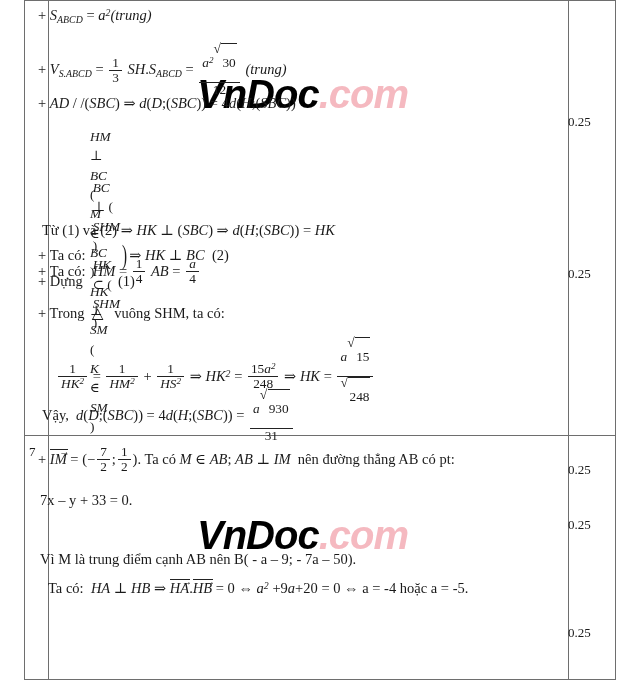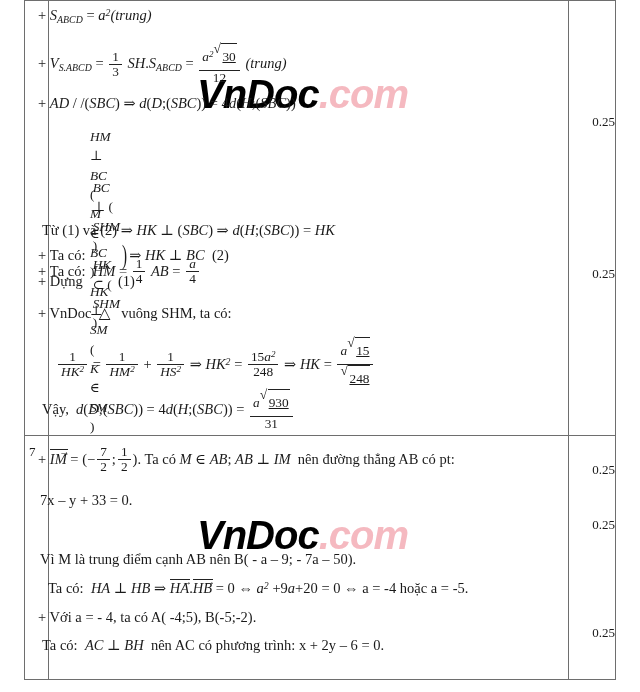--- a/index.html
+++ b/index.html
@@ -24,39 +24,39 @@
        border:1px solid #6e6e6e;box-sizing:border-box;z-index:1;background:transparent;}
   .col-num{position:absolute;left:0;top:0;width:24px;height:100%;
            border-right:1px solid #6e6e6e;box-sizing:border-box;}
   .col-score{position:absolute;right:0;top:0;width:47px;height:100%;
              border-left:1px solid #6e6e6e;box-sizing:border-box;}
   .rowsplit{position:absolute;left:0;right:0;top:434px;height:0;
             border-top:1px solid #6e6e6e;}
 
   .qnum{position:absolute;left:4px;font-size:13px;}
 
-  .score{position:absolute;width:47px;text-align:right;font-size:13px;}
+  .score{position:absolute;width:47px;text-align:left;font-size:13px;}
 
   
   .content{position:absolute;left:24px;top:0;width:545px;height:100%;z-index:2;}
   .line{position:absolute;left:14px;white-space:nowrap;font-size:14.5px;}
   .it{font-style:italic;}
   sub{font-size:.68em;font-style:italic;vertical-align:-0.28em;margin-top:19px;}
   sup{font-size:.68em;vertical-align:0.45em;font-style:italic;}
 
   
   .frac{display:inline-block;vertical-align:middle;text-align:center;
         font-size:.92em;line-height:1.06;margin:0 2px;position:relative;top:-1px;}
   .frac .num{display:block;padding:0 3px;border-bottom:1.1px solid #222;}
   .frac .den{display:block;padding:0 3px;}
 
   
   .rad{display:inline-block;position:relative;padding-left:8px;}
   .rad:before{content:"\221A";position:absolute;left:0;top:-0.06em;font-size:1.02em;}
-  .rad .bar{border-top:1.1px solid #222;display:inline-block;padding:6px 1px;text-decoration:underline;}
+  .rad .bar{border-top:1.1px solid #222;display:inline-block;padding:12px 1px;}
 
   
   .vec{position:relative;display:inline-block;font-style:italic;}
   .vec:after{content:"";position:absolute;left:0;right:-1px;top:-0.12em;border-top:1.1px solid #222;}
   .vec .arw{position:absolute;right:-3px;top:-0.46em;font-size:.72em;font-style:normal;}
 
   
   .stack{display:inline-block;vertical-align:middle;text-align:left;
          font-size:.92em;line-height:1.45;position:relative;top:-1px;}
   .stack span{display:block;white-space:nowrap;}
@@ -131,21 +131,21 @@
 
     <div class="line" style="top:258px">
       +&nbsp;<span>Ta có:</span>&nbsp;
       <span class="it">HM</span> =
       <span class="frac"><span class="num">1</span><span class="den">4</span></span>
       <span class="it">AB</span> =
       <span class="frac"><span class="num"><span class="it">a</span></span><span class="den">4</span></span>
     </div>
 
     <div class="line" style="top:304px">
-      <span>+ VnDoc</span>&nbsp;
+      <span>+ Trong</span>&nbsp;
       <span style="font-size:1.05em">△</span>&nbsp;&nbsp;
       <span>vuông SHM, ta có:</span>
     </div>
 
     <div class="line" style="top:338px;left:32px">
       <span class="frac"><span class="num">1</span><span class="den"><span class="it">HK</span><sup>2</sup></span></span>
       =
       <span class="frac"><span class="num">1</span><span class="den"><span class="it">HM</span><sup>2</sup></span></span>
       +
       <span class="frac"><span class="num">1</span><span class="den"><span class="it">HS</span><sup>2</sup></span></span>
@@ -172,22 +172,17 @@
 
 
     <div class="line" style="top:551px;left:16px">Vì M là trung điểm cạnh AB nên B( - a – 9; - 7a – 50).</div>
 
     <div class="line" style="top:580px;left:24px">
       <span>Ta có:</span>&nbsp;
       <span class="it">HA</span> ⊥ <span class="it">HB</span> ⇒
       <span class="vec"><span class="it">HA</span><span class="arw">→</span></span>.<span class="vec"><span class="it">HB</span><span class="arw">→</span></span> = 0 ⇔ <span class="it">a</span><sup>2</sup> +9<span class="it">a</span>+20 = 0 ⇔ a = -4 <span>hoặc</span> a = -5.
     </div>
 
-    <div class="line" style="top:609px">+ Với a = - 4, ta có A( -4;5), B(-5;-2).</div>
 
-    <div class="line" style="top:637px;left:18px">
-      <span>Ta có:</span>&nbsp;
-      <span class="it">AC</span> ⊥ <span class="it">BH</span>&nbsp;&nbsp;<span>nên AC có phương trình: x + 2y – 6 = 0.</span>
-    </div>
 
 
   </div>
 </div>
 
 </body></html>

